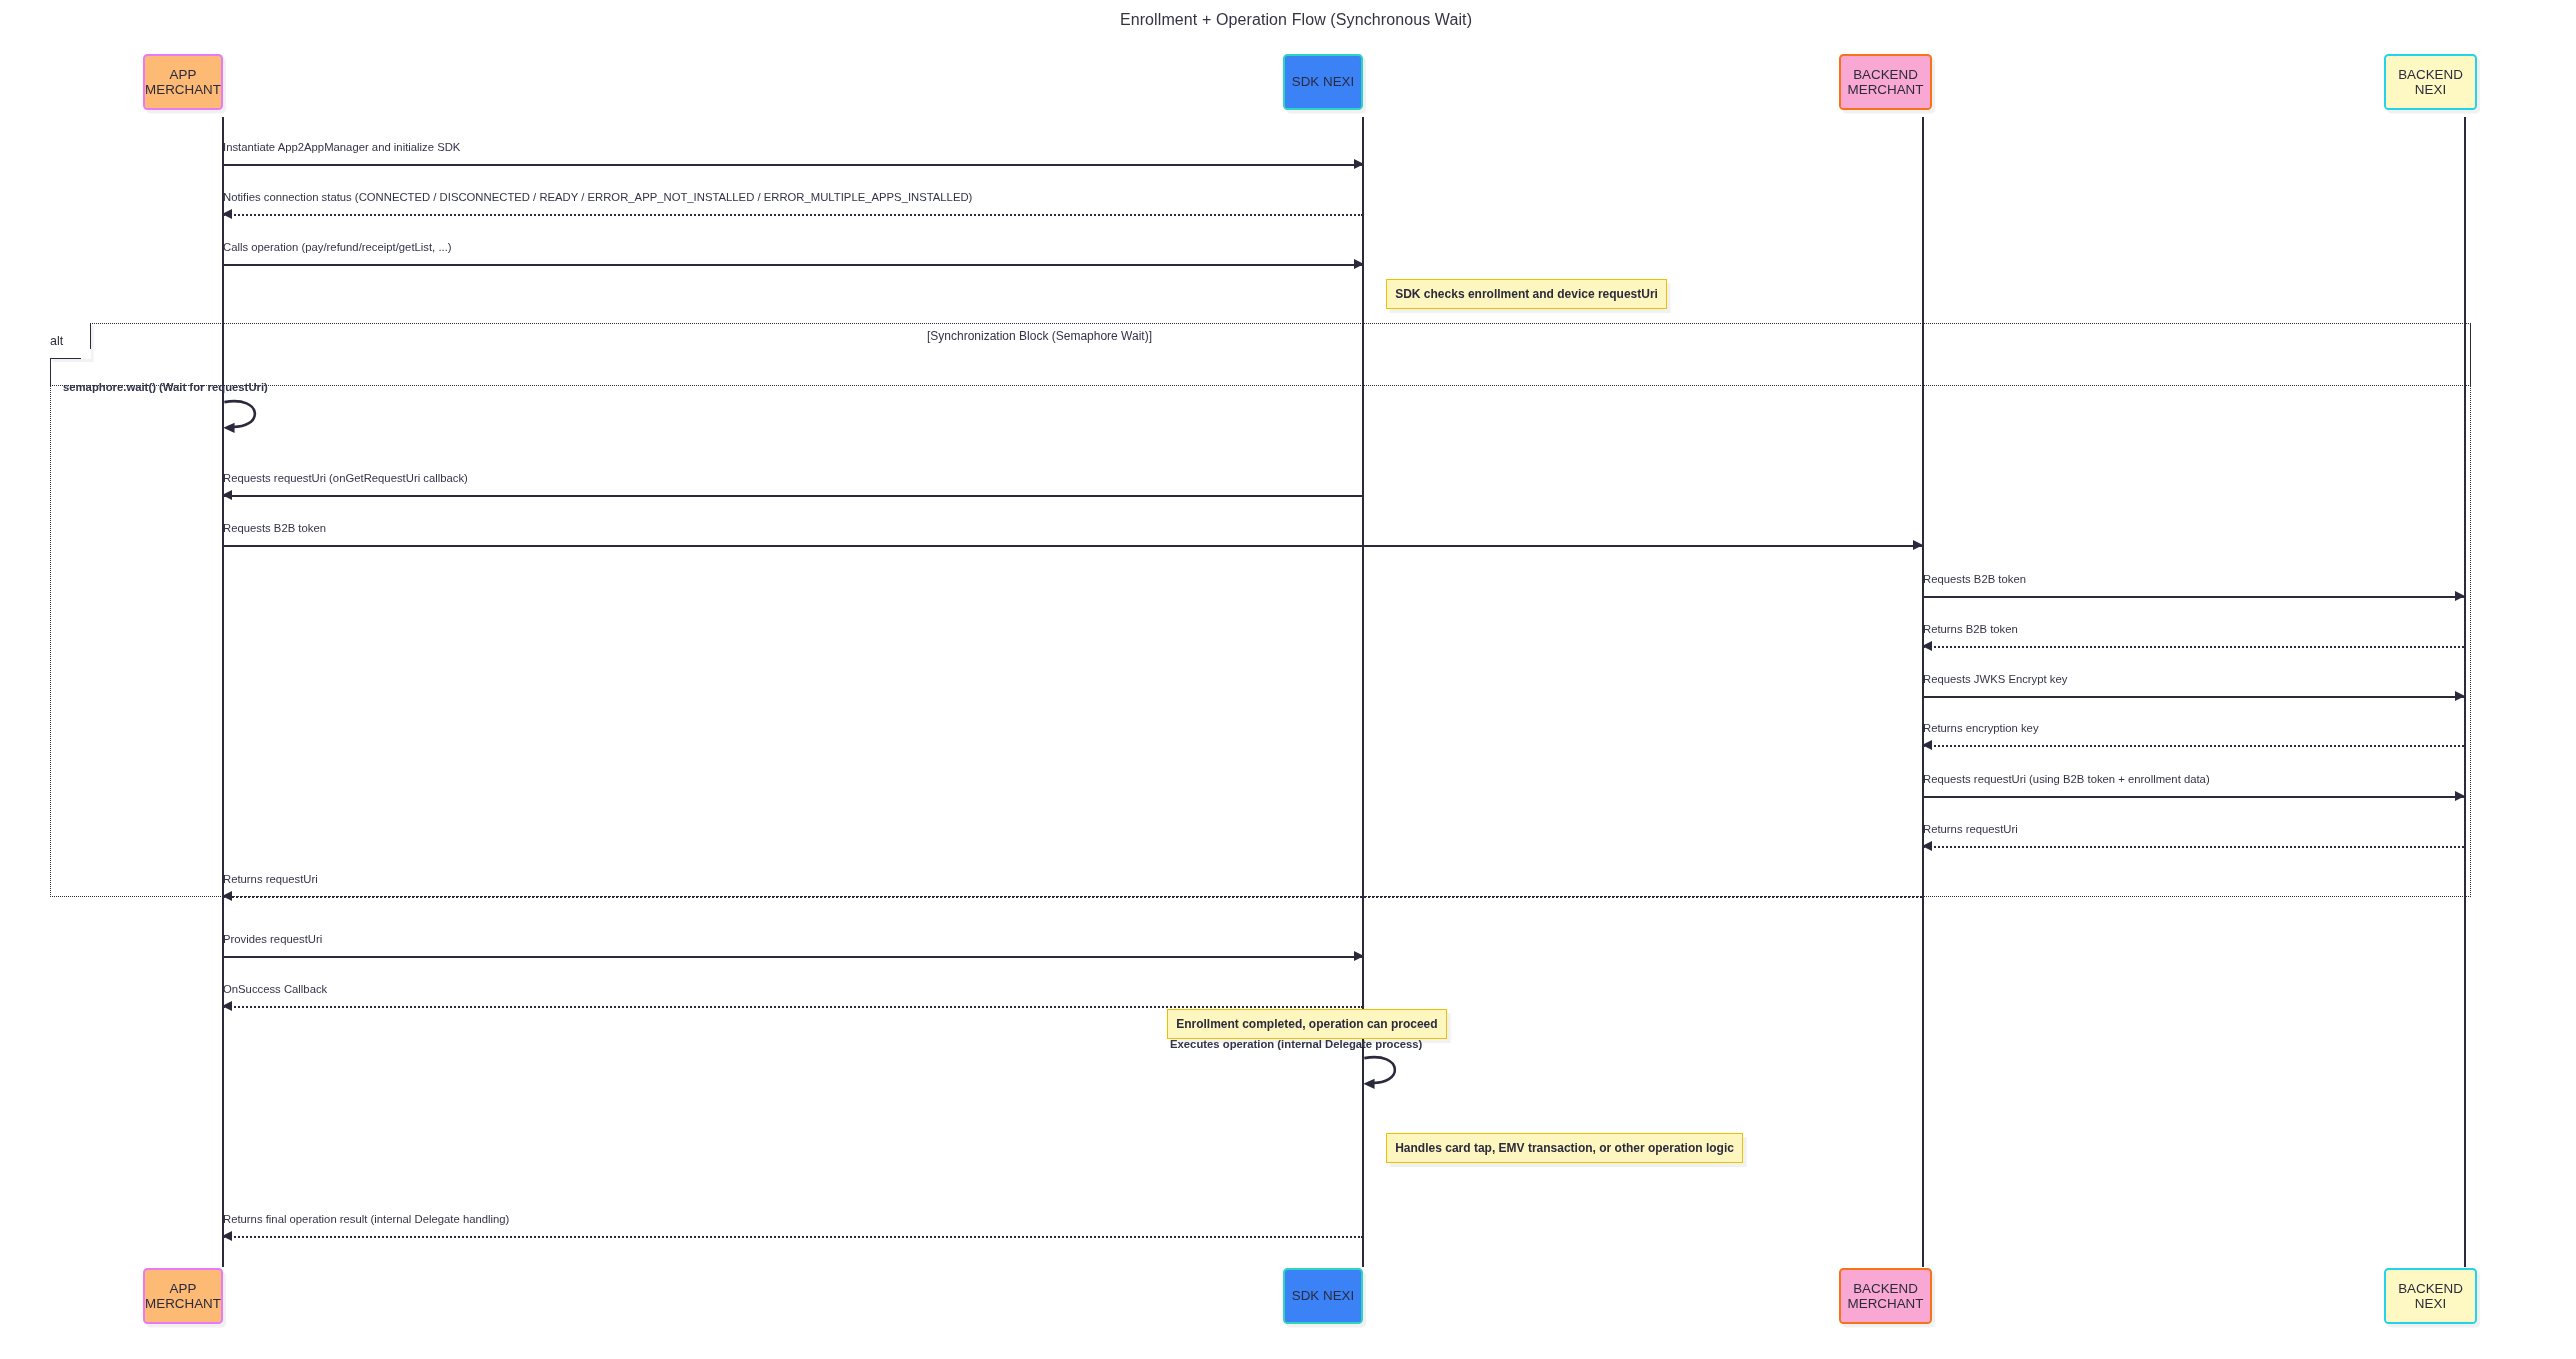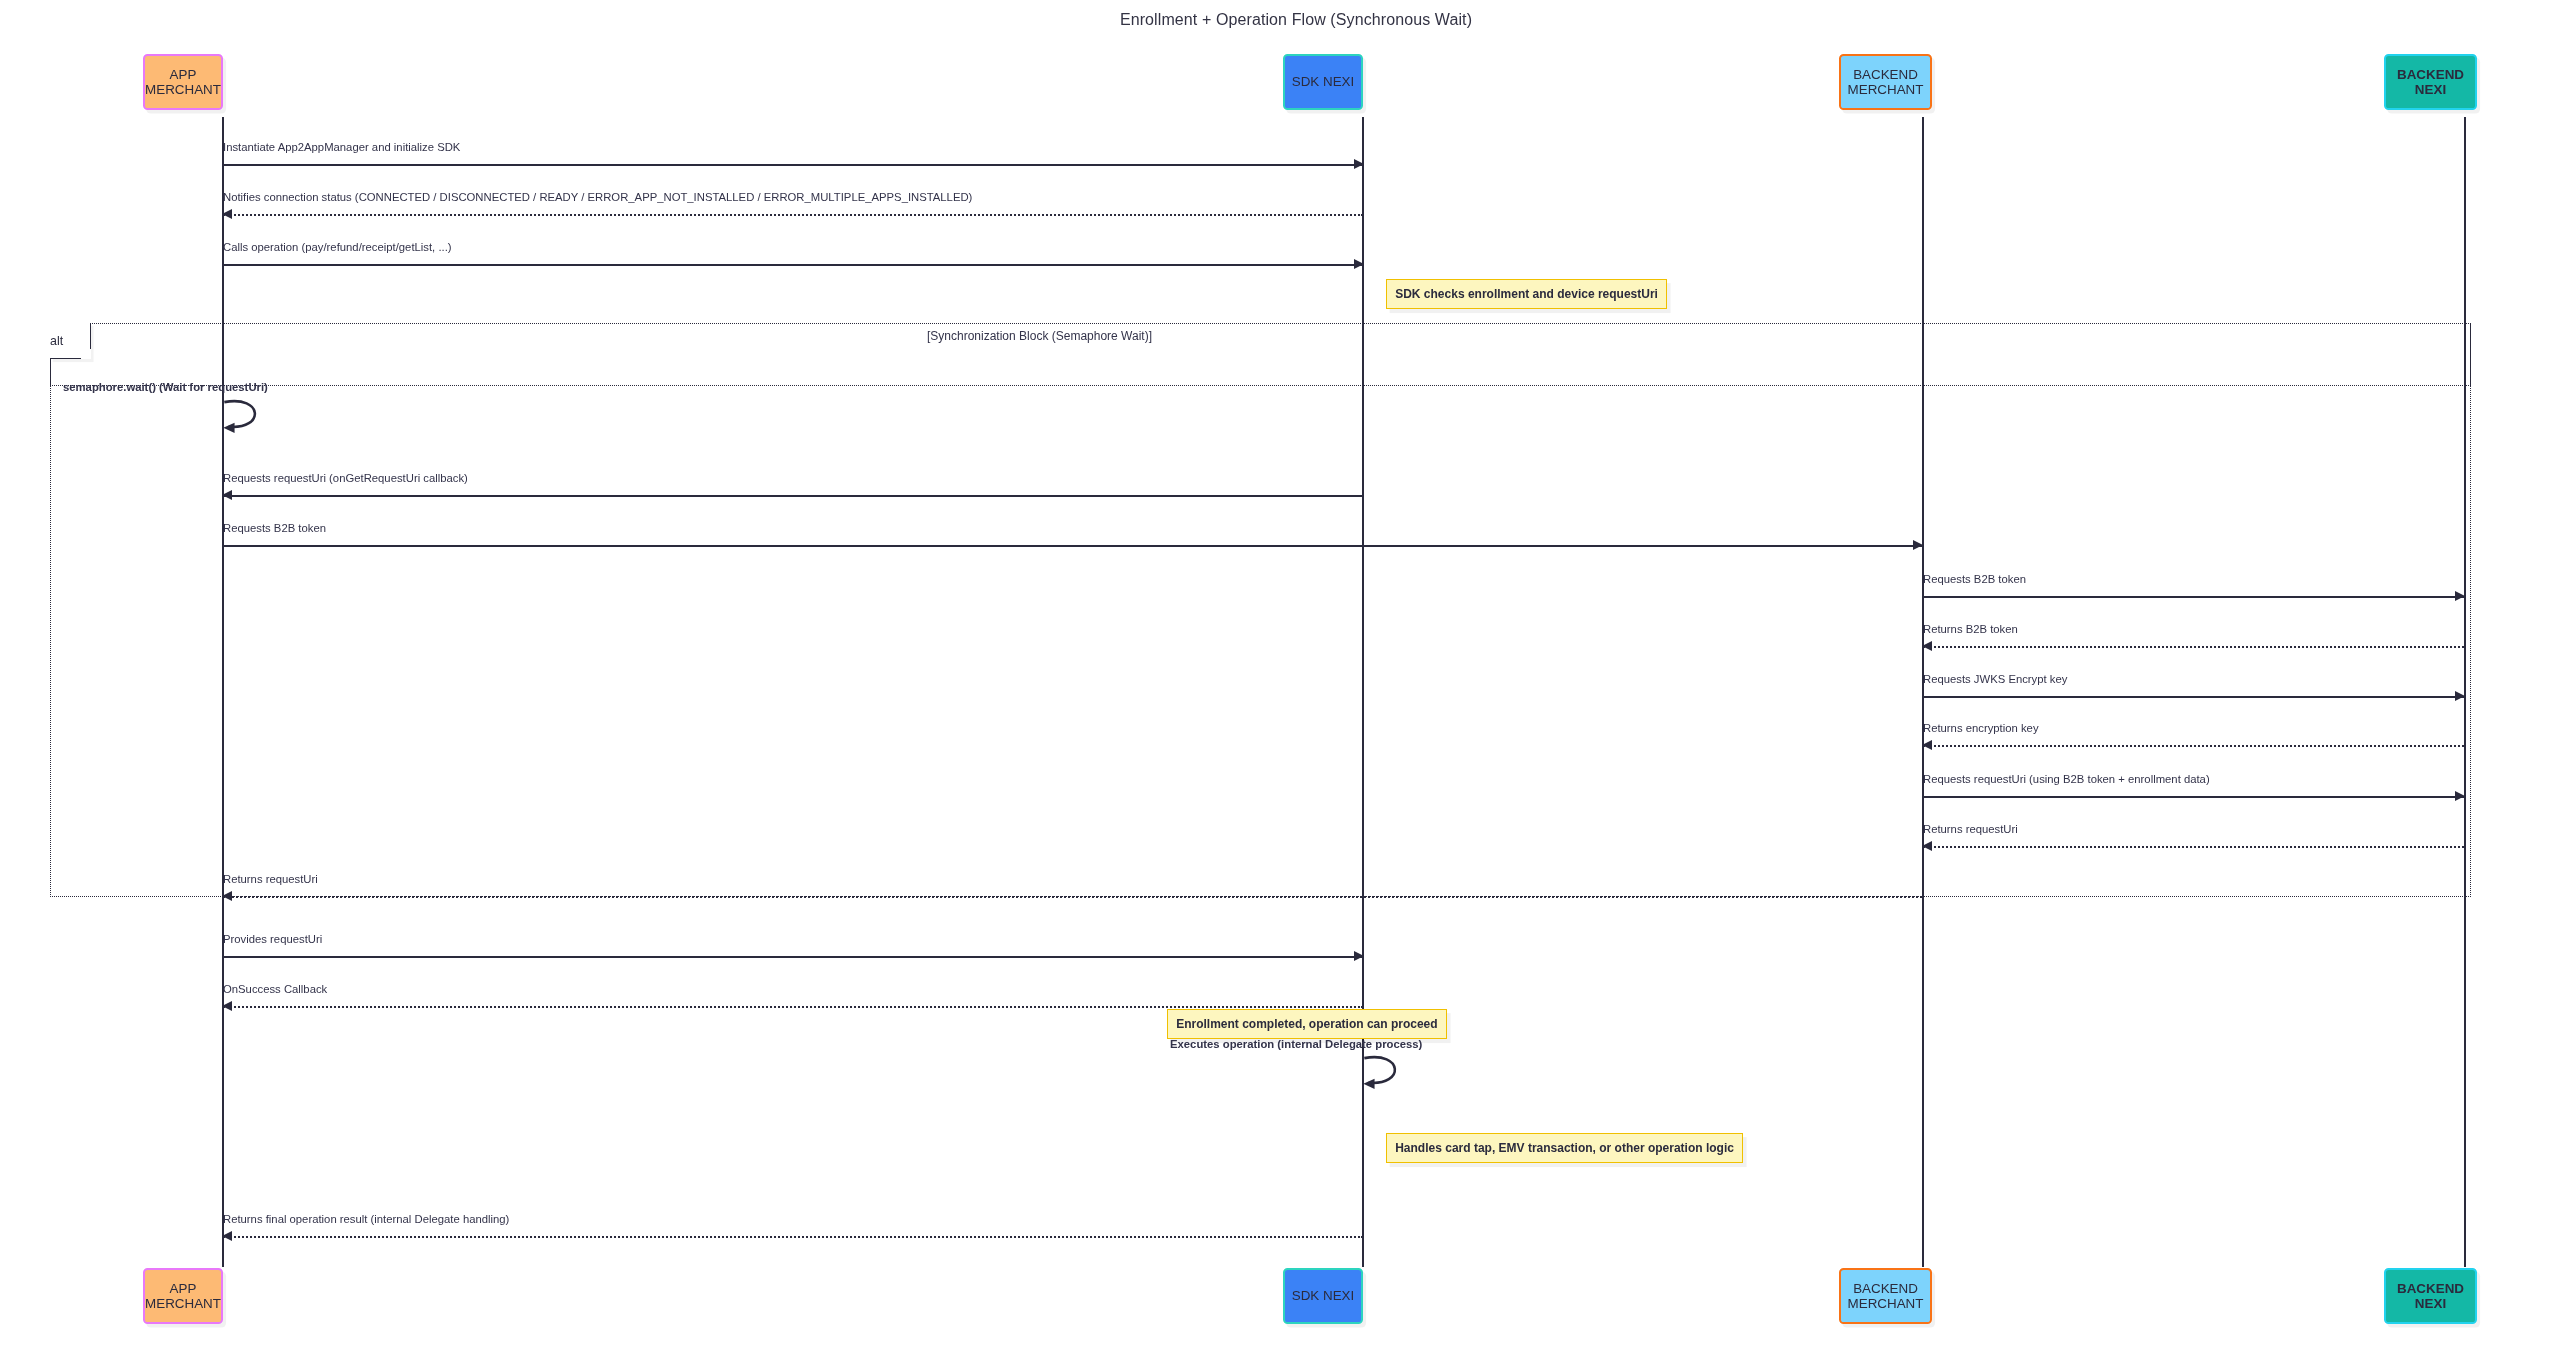--- a/index.html
+++ b/index.html
@@ -15,22 +15,22 @@
   .actor-box{
     position:absolute;box-sizing:border-box;
     width:80px;height:56px;border-radius:4.6px;
     border:2.1px solid #999;background:#fff;
     display:flex;align-items:center;justify-content:center;
     font-size:13.4px;color:#2b2b3d;text-align:center;line-height:1.15;
     box-shadow:3.1px 3.6px 0 0 rgba(0,0,0,0.055);
   }
   .actor-box.a-app{border-color:#e879f9;background:#fdba74;}
   .actor-box.a-sdk{border-color:#2dd4bf;background:#3b82f6;}
-  .actor-box.a-bem{border-color:#f97316;background:#7dd3fc;}
-  .actor-box.a-bnx{border-color:#22d3ee;background:#14b8a6;font-weight:bold;}
+  .actor-box.a-bem{border-color:#f97316;background:#f9a8d4;}
+  .actor-box.a-bnx{border-color:#22d3ee;background:#fef9c3;}
 
   
   .lifeline{
     position:absolute;width:1.5px;background:#2a2a3c;
   }
 
   
   .msg{position:absolute;height:0;}
   .msg .line{
     position:absolute;left:0;top:0;width:100%;height:0;

